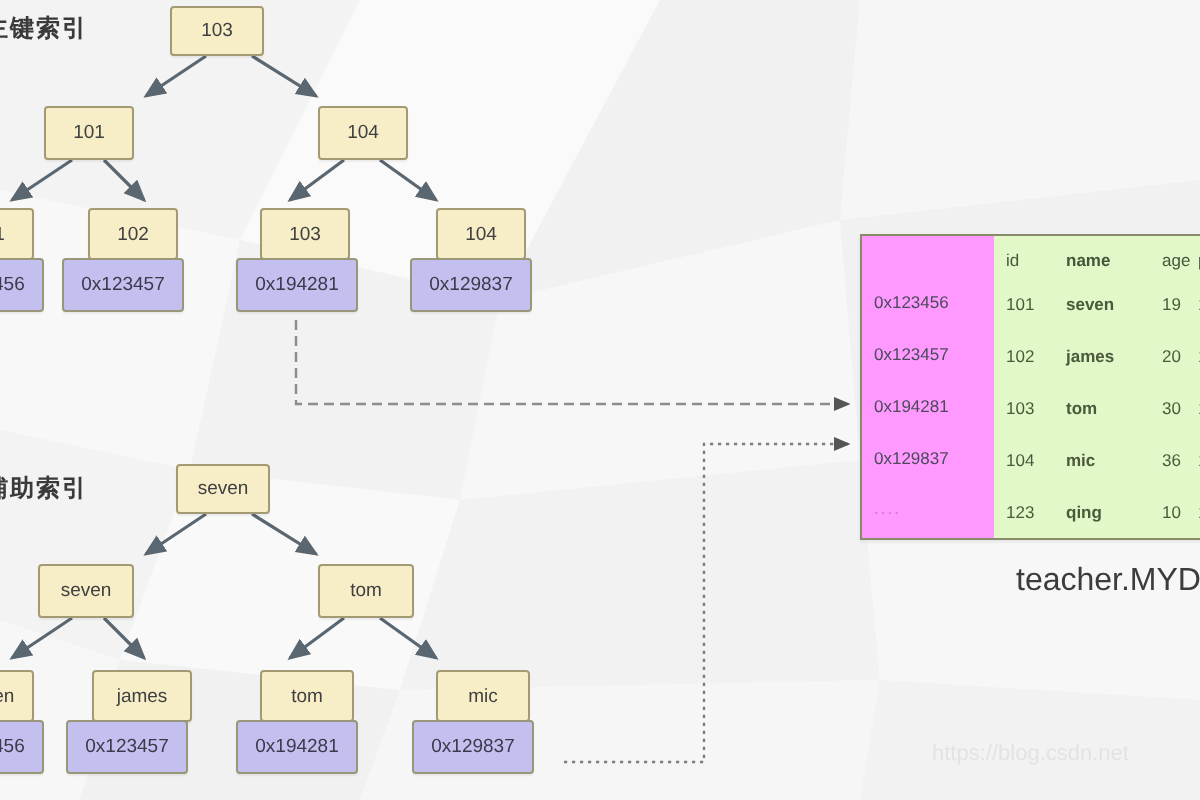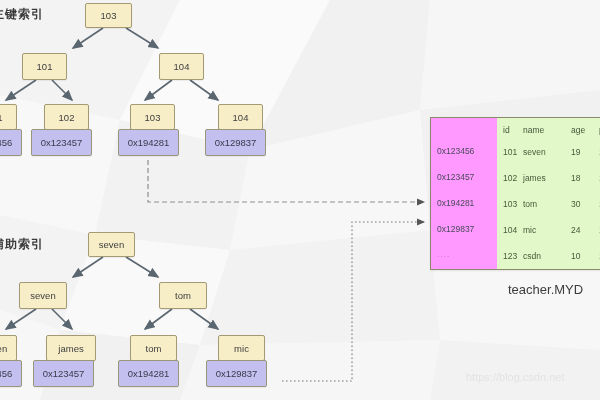--- a/index.html
+++ b/index.html
@@ -120,37 +120,37 @@
     width: 200px;
     font-size: 8.5px;
     color: #4a5a3a;
     white-space: nowrap;
   }
   .row span {
     position: absolute;
     display: inline-block;
   }
   .c-id    { left: 6px;  }
-  .c-name  { left: 26px; }
-  .c-age   { left: 74px; }
+  .c-name  { left: 36px; font-weight: bold; }
+  .c-age   { left: 84px; }
   .c-phone { left: 102px; }
   .hdr { color: #46563a; }
   .row-ellipsis {
     position: absolute;
     left: 6px;
     font-size: 8.5px;
     color: #9ac07a;
     letter-spacing: 1px;
   }
 
   #myd-caption {
     position: absolute;
     left: 508px;
     top: 282px;
-    font-size: 13px;
+    font-size: 16px;
     color: #3c3c3c;
     white-space: nowrap;
   }
 
   
   #watermark {
     position: absolute;
     left: 466px;
     top: 371px;
     font-size: 11px;
@@ -275,38 +275,38 @@
 
       <div class="row" style="top:29px;">
         <span class="c-id">101</span>
         <span class="c-name">seven</span>
         <span class="c-age">19</span>
         <span class="c-phone">136</span>
       </div>
       <div class="row" style="top:55px;">
         <span class="c-id">102</span>
         <span class="c-name">james</span>
-        <span class="c-age">18</span>
+        <span class="c-age">20</span>
         <span class="c-phone">138</span>
       </div>
       <div class="row" style="top:81px;">
         <span class="c-id">103</span>
         <span class="c-name">tom</span>
         <span class="c-age">30</span>
         <span class="c-phone">139</span>
       </div>
       <div class="row" style="top:107px;">
         <span class="c-id">104</span>
         <span class="c-name">mic</span>
-        <span class="c-age">24</span>
+        <span class="c-age">36</span>
         <span class="c-phone">131</span>
       </div>
       <div class="row" style="top:133px;">
         <span class="c-id">123</span>
-        <span class="c-name">csdn</span>
+        <span class="c-name">qing</span>
         <span class="c-age">10</span>
         <span class="c-phone">132</span>
       </div>
 
       <div class="row-ellipsis" style="top:149px;">.....</div>
     </div>
   </div>
 
   <div id="myd-caption">teacher.MYD</div>
 

